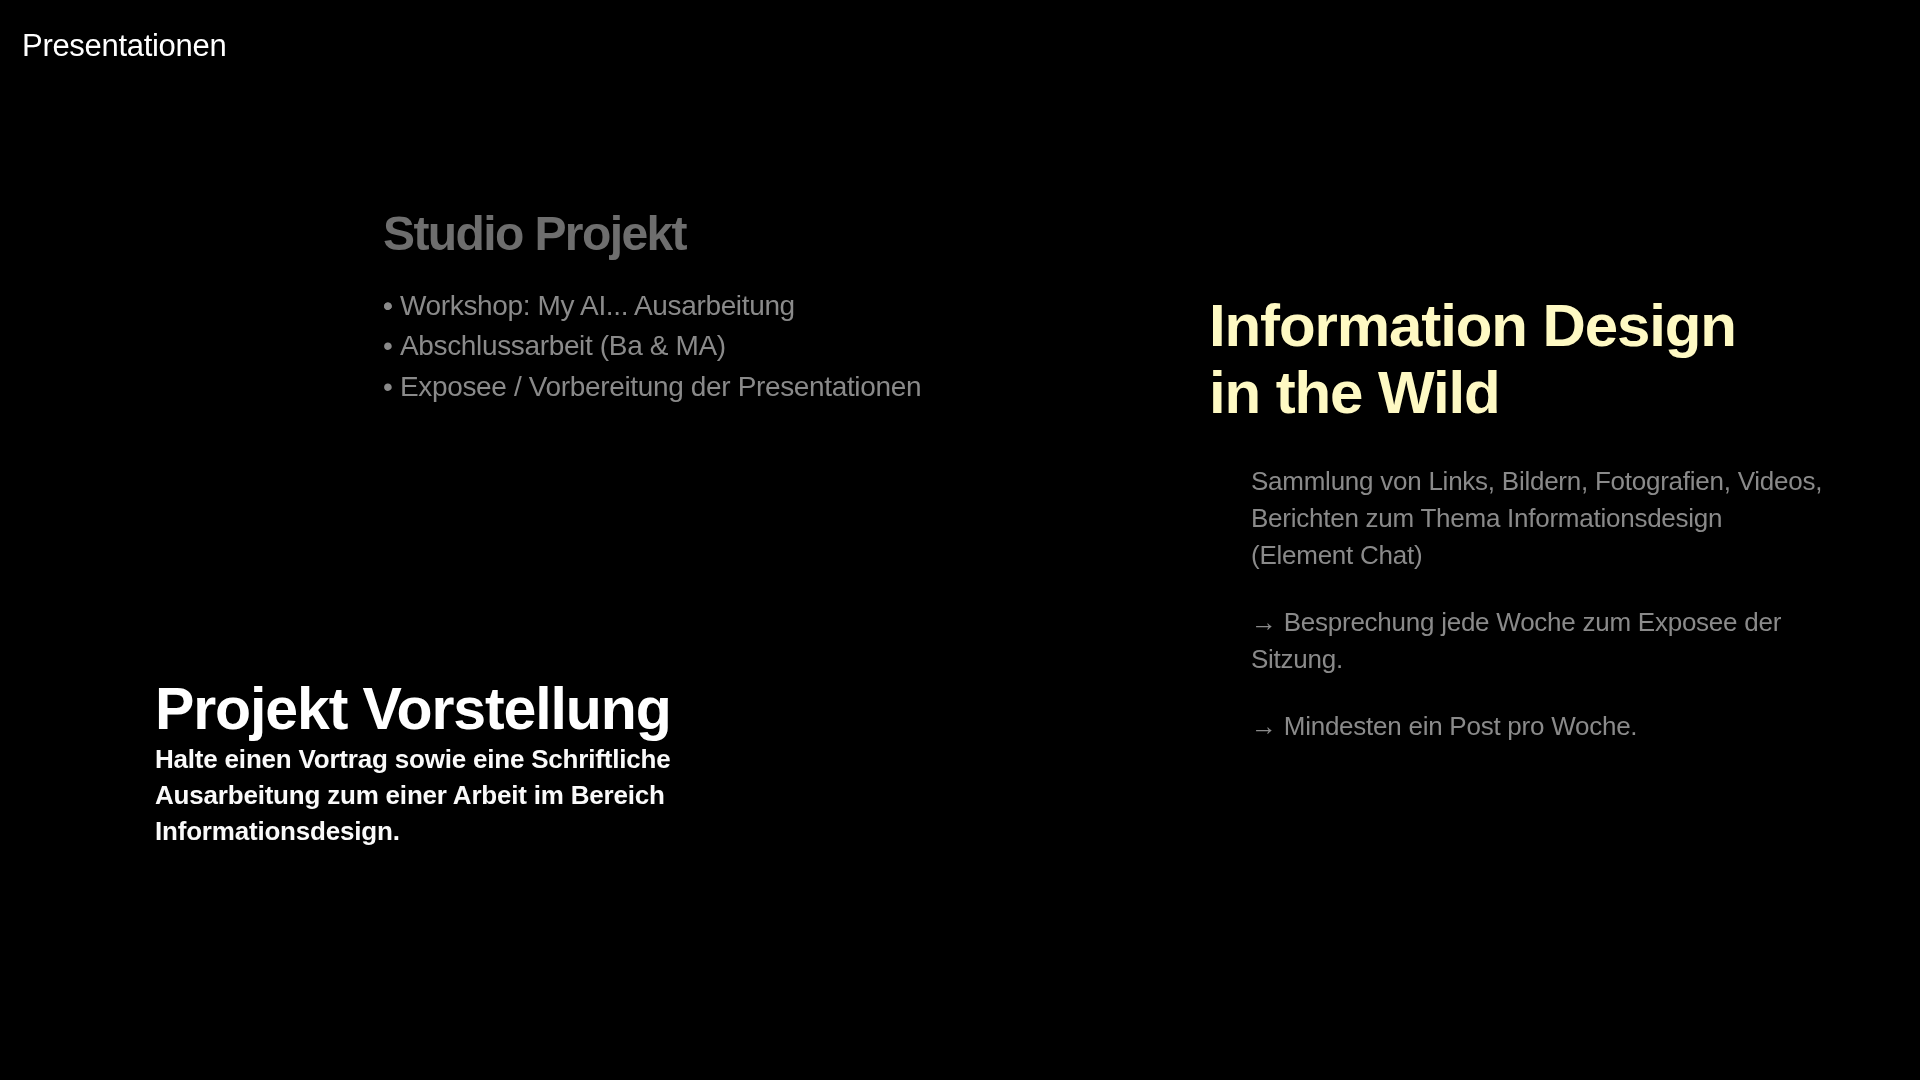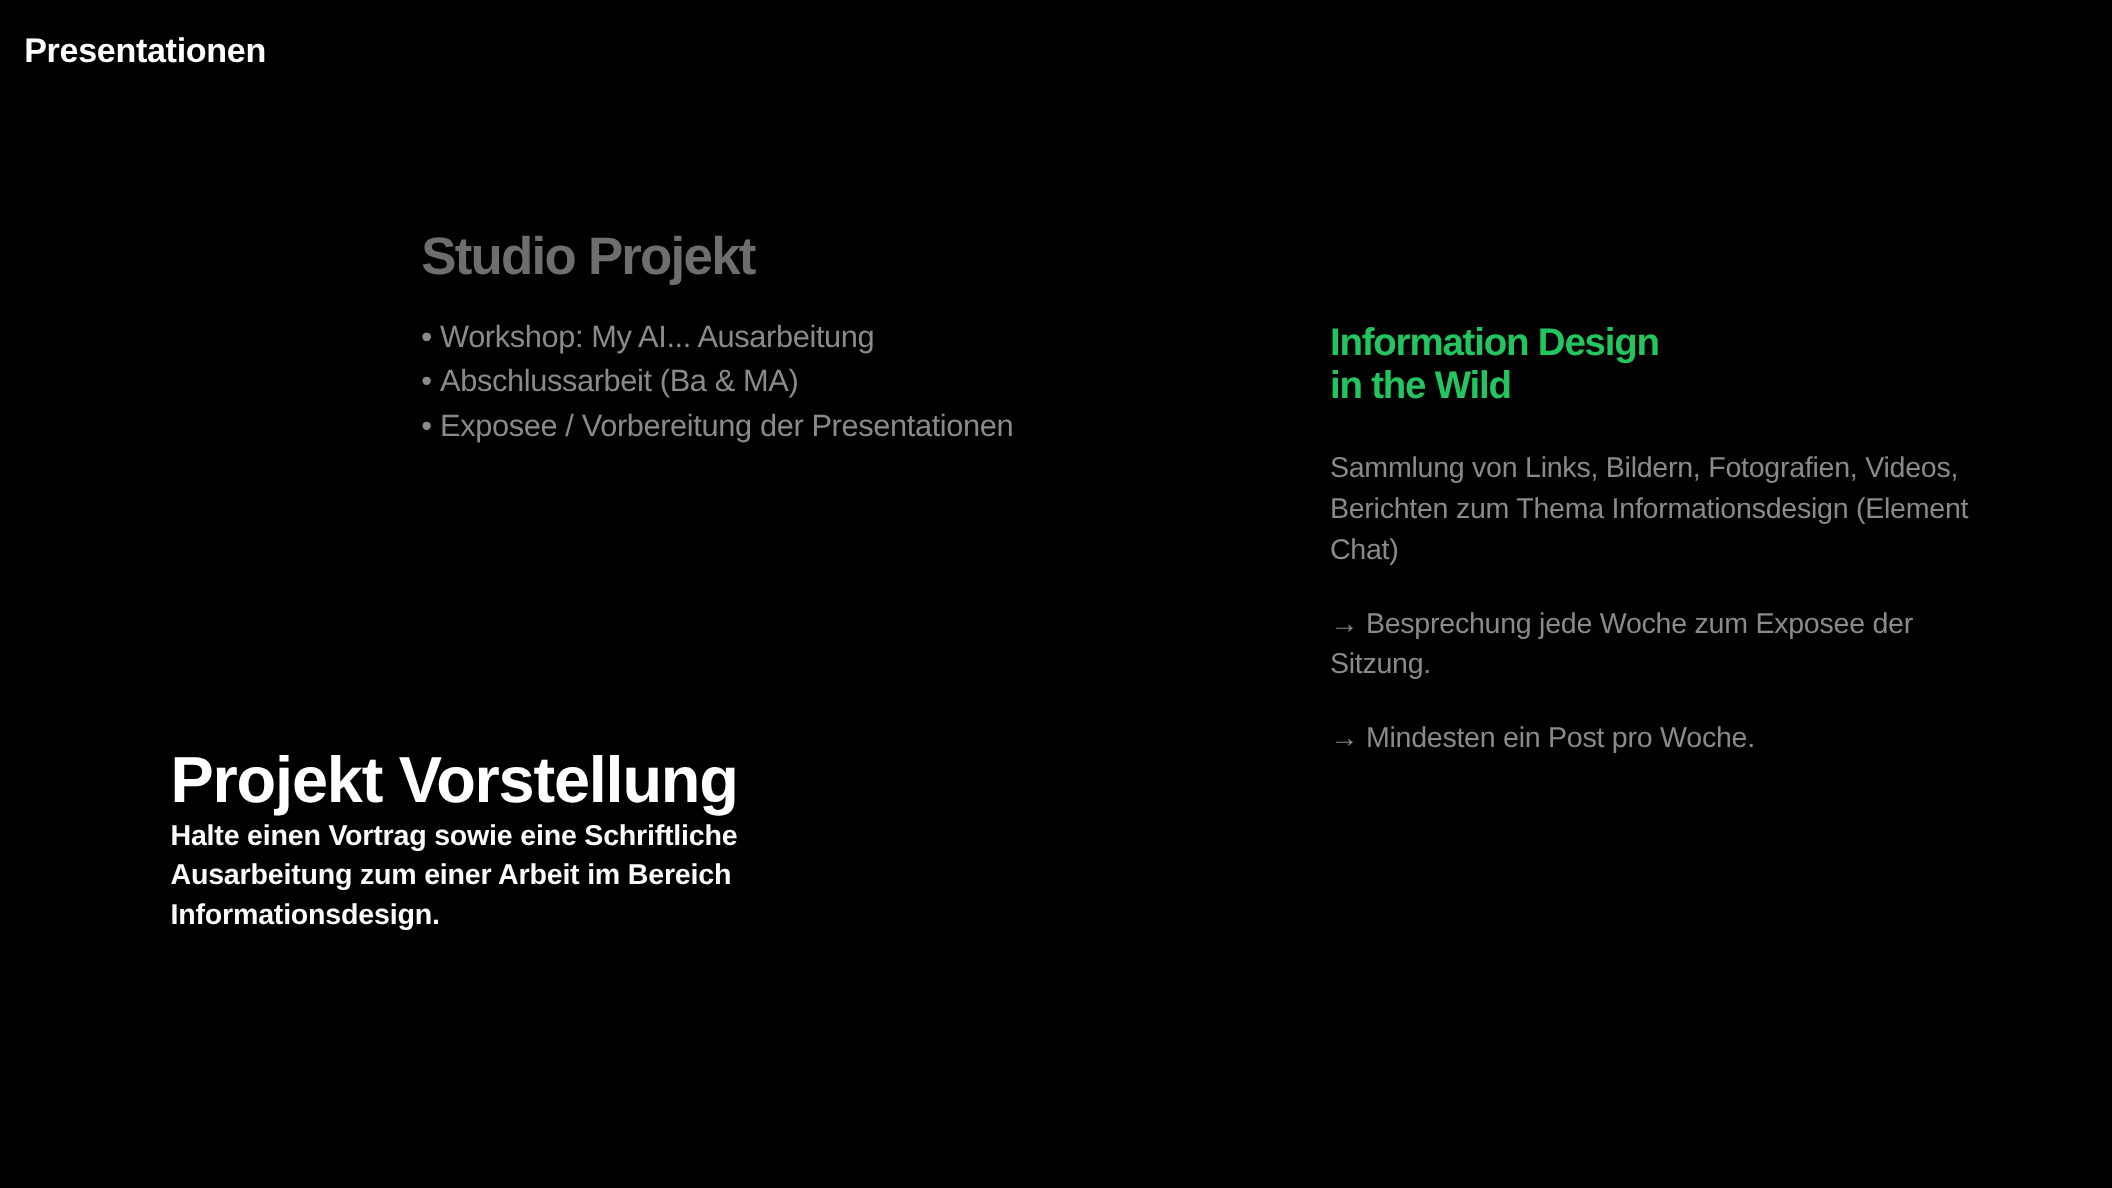--- a/index.html
+++ b/index.html
@@ -22,21 +22,21 @@
     width: 1920px;
     height: 1080px;
   }
 
   
   .page-title {
     position: absolute;
     left: 22px;
     top: 27px;
     font-size: 31px;
-    font-weight: 700;
+    font-weight: 400;
     letter-spacing: -0.3px;
     color: #ffffff;
     line-height: 1.2;
     white-space: nowrap;
   }
 
   
   .block {
     position: absolute;
   }
@@ -82,30 +82,31 @@
     top: 0;
   }
 
   
   #block-infodesign {
     left: 1209px;
     top: 292px;
     width: 620px;
   }
   #block-infodesign .block-heading {
-    font-size: 35px;
-    color: #22c55e;
+    font-size: 60px;
+    color: #fef9c3;
     letter-spacing: -1.1px;
     line-height: 1.12;
   }
   #block-infodesign .block-body {
     font-size: 26px;
     line-height: 1.42;
     color: #8a8a8a;
     letter-spacing: -0.25px;
+    margin-left: 42px;
   }
   #block-infodesign .para-lead {
     margin-top: 37px;
   }
   #block-infodesign .para-arrow {
     margin-top: 30px;
   }
 
   
   #block-vorstellung {

